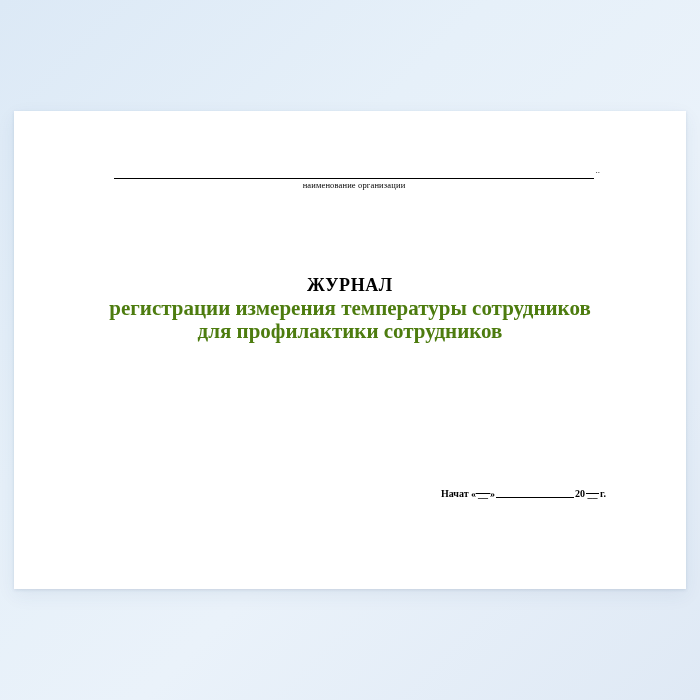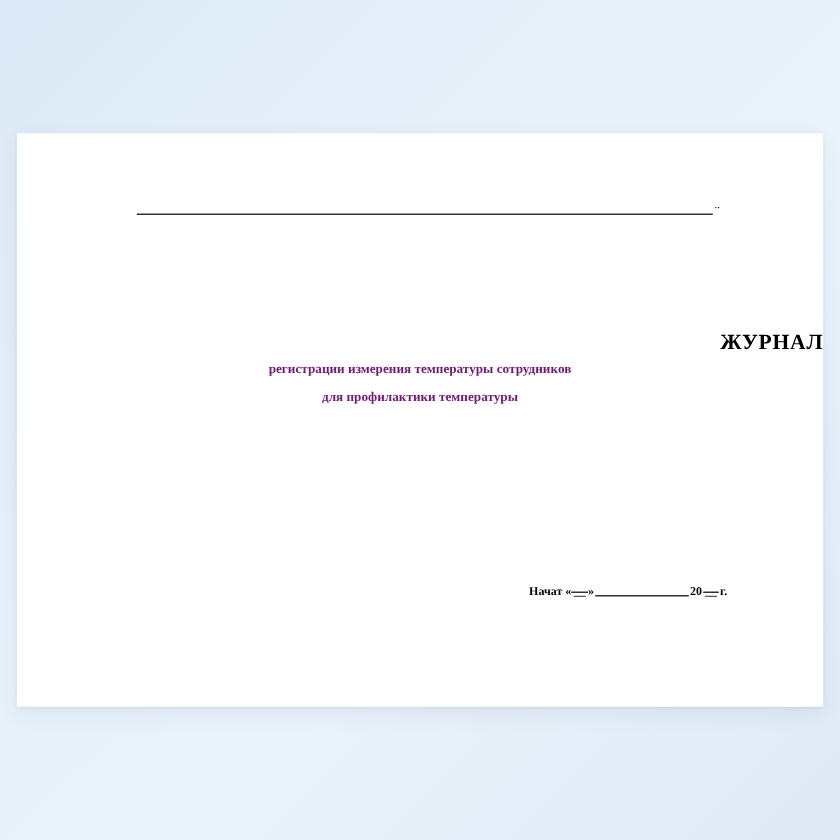--- a/index.html
+++ b/index.html
@@ -67,27 +67,26 @@
     right: 0;
     top: 162px;
     text-align: center;
   }
   .title-main {
     font-size: 18px;
     font-weight: bold;
     letter-spacing: 0.6px;
     line-height: 24px;
     color: #000;
-    text-align: right;
   }
   .title-sub {
-    font-size: 11px;
+    font-size: 21px;
     font-weight: bold;
     line-height: 23px;
-    color: #701a75;
+    color: #4d7c0f;
   }
   .footer-block {
     position: absolute;
     right: 80px;
     top: 372px;
     text-align: center;
     font-size: 10px;
     font-weight: bold;
     color: #000;
     line-height: 21px;
@@ -124,26 +123,27 @@
 
 <div id="stage">
   <div id="backdrop"></div>
 
   <div id="page">
 
     <div class="org-line-wrap">
       <div class="org-rule">
         <span class="org-rule-tick">..</span>
       </div>
+      <div class="org-caption">наименование организации</div>
     </div>
 
     <div class="title-block">
       <div class="title-main">ЖУРНАЛ</div>
       <div class="title-sub">регистрации измерения температуры сотрудников</div>
-      <div class="title-sub">для профилактики температуры</div>
+      <div class="title-sub">для профилактики сотрудников</div>
     </div>
 
     <div class="footer-block">
 
       <span class="footer-row">
         <span class="fl-label">Начат «</span><span class="fl-quote-fill">__</span><span>»</span><span class="fl-fill"></span><span>20</span><span class="fl-year-fill">__</span><span>г.</span>
       </span>
 
 
     </div>

